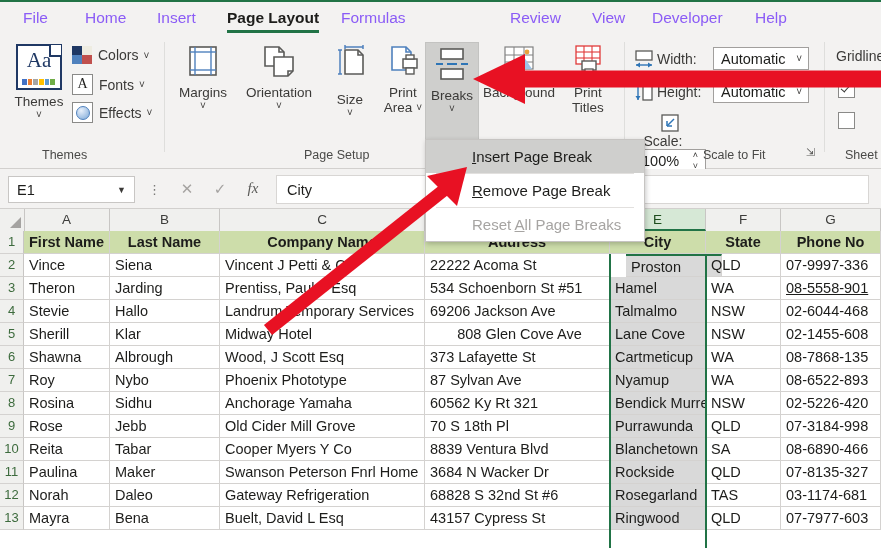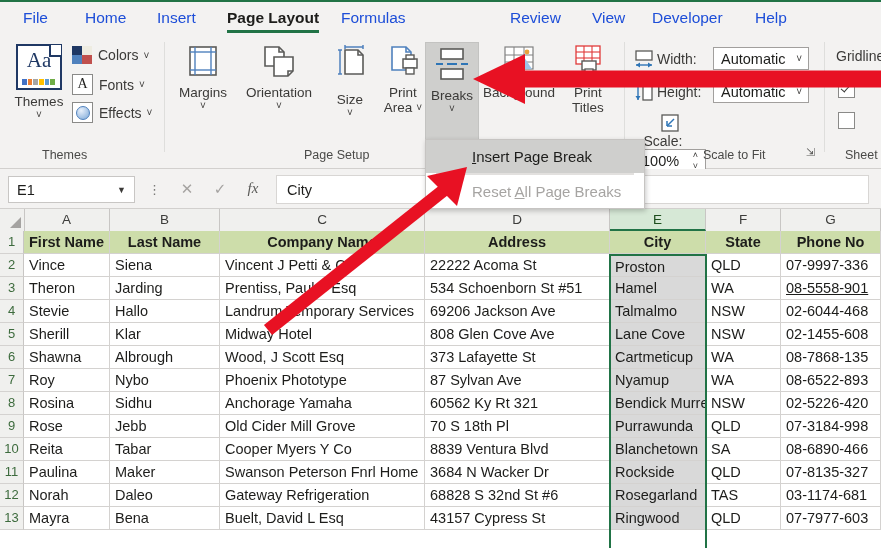--- a/index.html
+++ b/index.html
@@ -7,21 +7,21 @@
     width:881px;height:548px;overflow:hidden;
     font-family:"Liberation Sans","DejaVu Sans",sans-serif;
     background:#ffffff;
     -webkit-font-smoothing:antialiased;
   }
   #app{position:relative;width:881px;height:548px;overflow:hidden;}
 
   
   .tabbar{position:absolute;left:0;top:0;width:881px;height:36px;background:#f3f2f1;}
   .tabbar .toprule{position:absolute;left:0;top:0;width:881px;height:2px;background:#217346;}
-  .tab{position:absolute;top:4px;height:30px;line-height:28px;font-size:15.5px;color:#1d4ed8;
+  .tab{position:absolute;top:4px;height:30px;line-height:28px;font-size:15.5px;color:#8b5cf6;
        padding:0 9px;white-space:nowrap;cursor:default;}
   .tab.active{font-weight:bold;color:#1d1d1b;}
   .tab.active .ul{position:absolute;left:9px;right:9px;bottom:1px;height:3px;background:#217346;}
 
   
   .ribbon{position:absolute;left:0;top:36px;width:881px;height:132px;background:#f3f2f1;
           border-bottom:1px solid #d2d0ce;}
   .grpdiv{position:absolute;top:6px;width:1px;height:110px;background:#dededc;}
   .grplabel{position:absolute;font-size:12.5px;color:#4a4a48;white-space:nowrap;}
 
@@ -380,41 +380,41 @@
         <div class="cell hdr" style="left: 110px; top: 22px; width: 110px; height: 23px;">Last Name</div>
         <div class="cell hdr" style="left: 220px; top: 22px; width: 205px; height: 23px;">Company Name</div>
         <div class="cell hdr" style="left: 425px; top: 22px; width: 185px; height: 23px;">Address</div>
         <div class="cell hdr" style="left: 610px; top: 22px; width: 96px; height: 23px;">City</div>
         <div class="cell hdr" style="left: 706px; top: 22px; width: 75px; height: 23px;">State</div>
         <div class="cell hdr" style="left: 781px; top: 22px; width: 100px; height: 23px;">Phone No</div>
         <div class="cell" style="left: 24px; top: 45px; width: 86px; height: 23px;">Vince</div>
         <div class="cell" style="left: 110px; top: 45px; width: 110px; height: 23px;">Siena</div>
         <div class="cell" style="left: 220px; top: 45px; width: 205px; height: 23px;">Vincent J Petti &amp; Co</div>
         <div class="cell" style="left: 425px; top: 45px; width: 185px; height: 23px;">22222 Acoma St</div>
-        <div class="cell selcol seltop" style="left: 610px; top: 45px; width: 96px; height: 23px;">Proston</div>
+        <div class="cell selcol seltop" style="left: 626px; top: 45px; width: 96px; height: 23px;">Proston</div>
         <div class="cell" style="left: 706px; top: 45px; width: 75px; height: 23px;">QLD</div>
         <div class="cell" style="left: 781px; top: 45px; width: 100px; height: 23px;">07-9997-336</div>
         <div class="cell" style="left: 24px; top: 68px; width: 86px; height: 23px;">Theron</div>
         <div class="cell" style="left: 110px; top: 68px; width: 110px; height: 23px;">Jarding</div>
         <div class="cell" style="left: 220px; top: 68px; width: 205px; height: 23px;">Prentiss, Paul F Esq</div>
         <div class="cell" style="left: 425px; top: 68px; width: 185px; height: 23px;">534 Schoenborn St #51</div>
         <div class="cell selcol" style="left: 610px; top: 68px; width: 96px; height: 23px;">Hamel</div>
         <div class="cell" style="left: 706px; top: 68px; width: 75px; height: 23px;">WA</div>
         <div class="cell" style="left: 781px; top: 68px; width: 100px; height: 23px; text-decoration: underline;">08-5558-901</div>
         <div class="cell" style="left: 24px; top: 91px; width: 86px; height: 23px;">Stevie</div>
         <div class="cell" style="left: 110px; top: 91px; width: 110px; height: 23px;">Hallo</div>
         <div class="cell" style="left: 220px; top: 91px; width: 205px; height: 23px;">Landrum Temporary Services</div>
         <div class="cell" style="left: 425px; top: 91px; width: 185px; height: 23px;">69206 Jackson Ave</div>
         <div class="cell selcol" style="left: 610px; top: 91px; width: 96px; height: 23px;">Talmalmo</div>
         <div class="cell" style="left: 706px; top: 91px; width: 75px; height: 23px;">NSW</div>
         <div class="cell" style="left: 781px; top: 91px; width: 100px; height: 23px;">02-6044-468</div>
         <div class="cell" style="left: 24px; top: 114px; width: 86px; height: 23px;">Sherill</div>
         <div class="cell" style="left: 110px; top: 114px; width: 110px; height: 23px;">Klar</div>
         <div class="cell" style="left: 220px; top: 114px; width: 205px; height: 23px;">Midway Hotel</div>
-        <div class="cell" style="left: 425px; top: 114px; width: 185px; height: 23px;">808 Glen Cove Ave</div>
+        <div class="cell" style="left: 425px; top: 114px; width: 185px; height: 23px; text-align: center;">808 Glen Cove Ave</div>
         <div class="cell selcol" style="left: 610px; top: 114px; width: 96px; height: 23px;">Lane Cove</div>
         <div class="cell" style="left: 706px; top: 114px; width: 75px; height: 23px;">NSW</div>
         <div class="cell" style="left: 781px; top: 114px; width: 100px; height: 23px;">02-1455-608</div>
         <div class="cell" style="left: 24px; top: 137px; width: 86px; height: 23px;">Shawna</div>
         <div class="cell" style="left: 110px; top: 137px; width: 110px; height: 23px;">Albrough</div>
         <div class="cell" style="left: 220px; top: 137px; width: 205px; height: 23px;">Wood, J Scott Esq</div>
         <div class="cell" style="left: 425px; top: 137px; width: 185px; height: 23px;">373 Lafayette St</div>
         <div class="cell selcol" style="left: 610px; top: 137px; width: 96px; height: 23px;">Cartmeticup</div>
         <div class="cell" style="left: 706px; top: 137px; width: 75px; height: 23px;">WA</div>
         <div class="cell" style="left: 781px; top: 137px; width: 100px; height: 23px;">08-7868-135</div>
@@ -470,20 +470,23 @@
       </div>
     <div class="leftedge" id="seledgeL" style="left: 609px; top: 45px; height: 299px;"></div>
     <div class="rightedge" id="seledgeR" style="left: 705px; top: 45px; height: 299px;"></div>
   </div>
 
   <div class="menu">
     <div class="mi hi">
       <span><u>I</u>nsert Page Break</span>
     </div>
     <div class="misep"></div>
+    <div class="mi">
+      <span><u>R</u>emove Page Break</span>
+    </div>
     <div class="misep"></div>
     <div class="mi dis">
       <span>Reset <u>A</u>ll Page Breaks</span>
     </div>
   </div>
 
   <svg class="arrows" viewBox="0 0 881 548">
     <g id="arrowH">
       <line x1="881" y1="79" x2="518" y2="79" stroke="#e81123" stroke-width="17"></line>
       <path d="M473 79 L525 54 L525 104 Z" fill="#e81123"></path>

